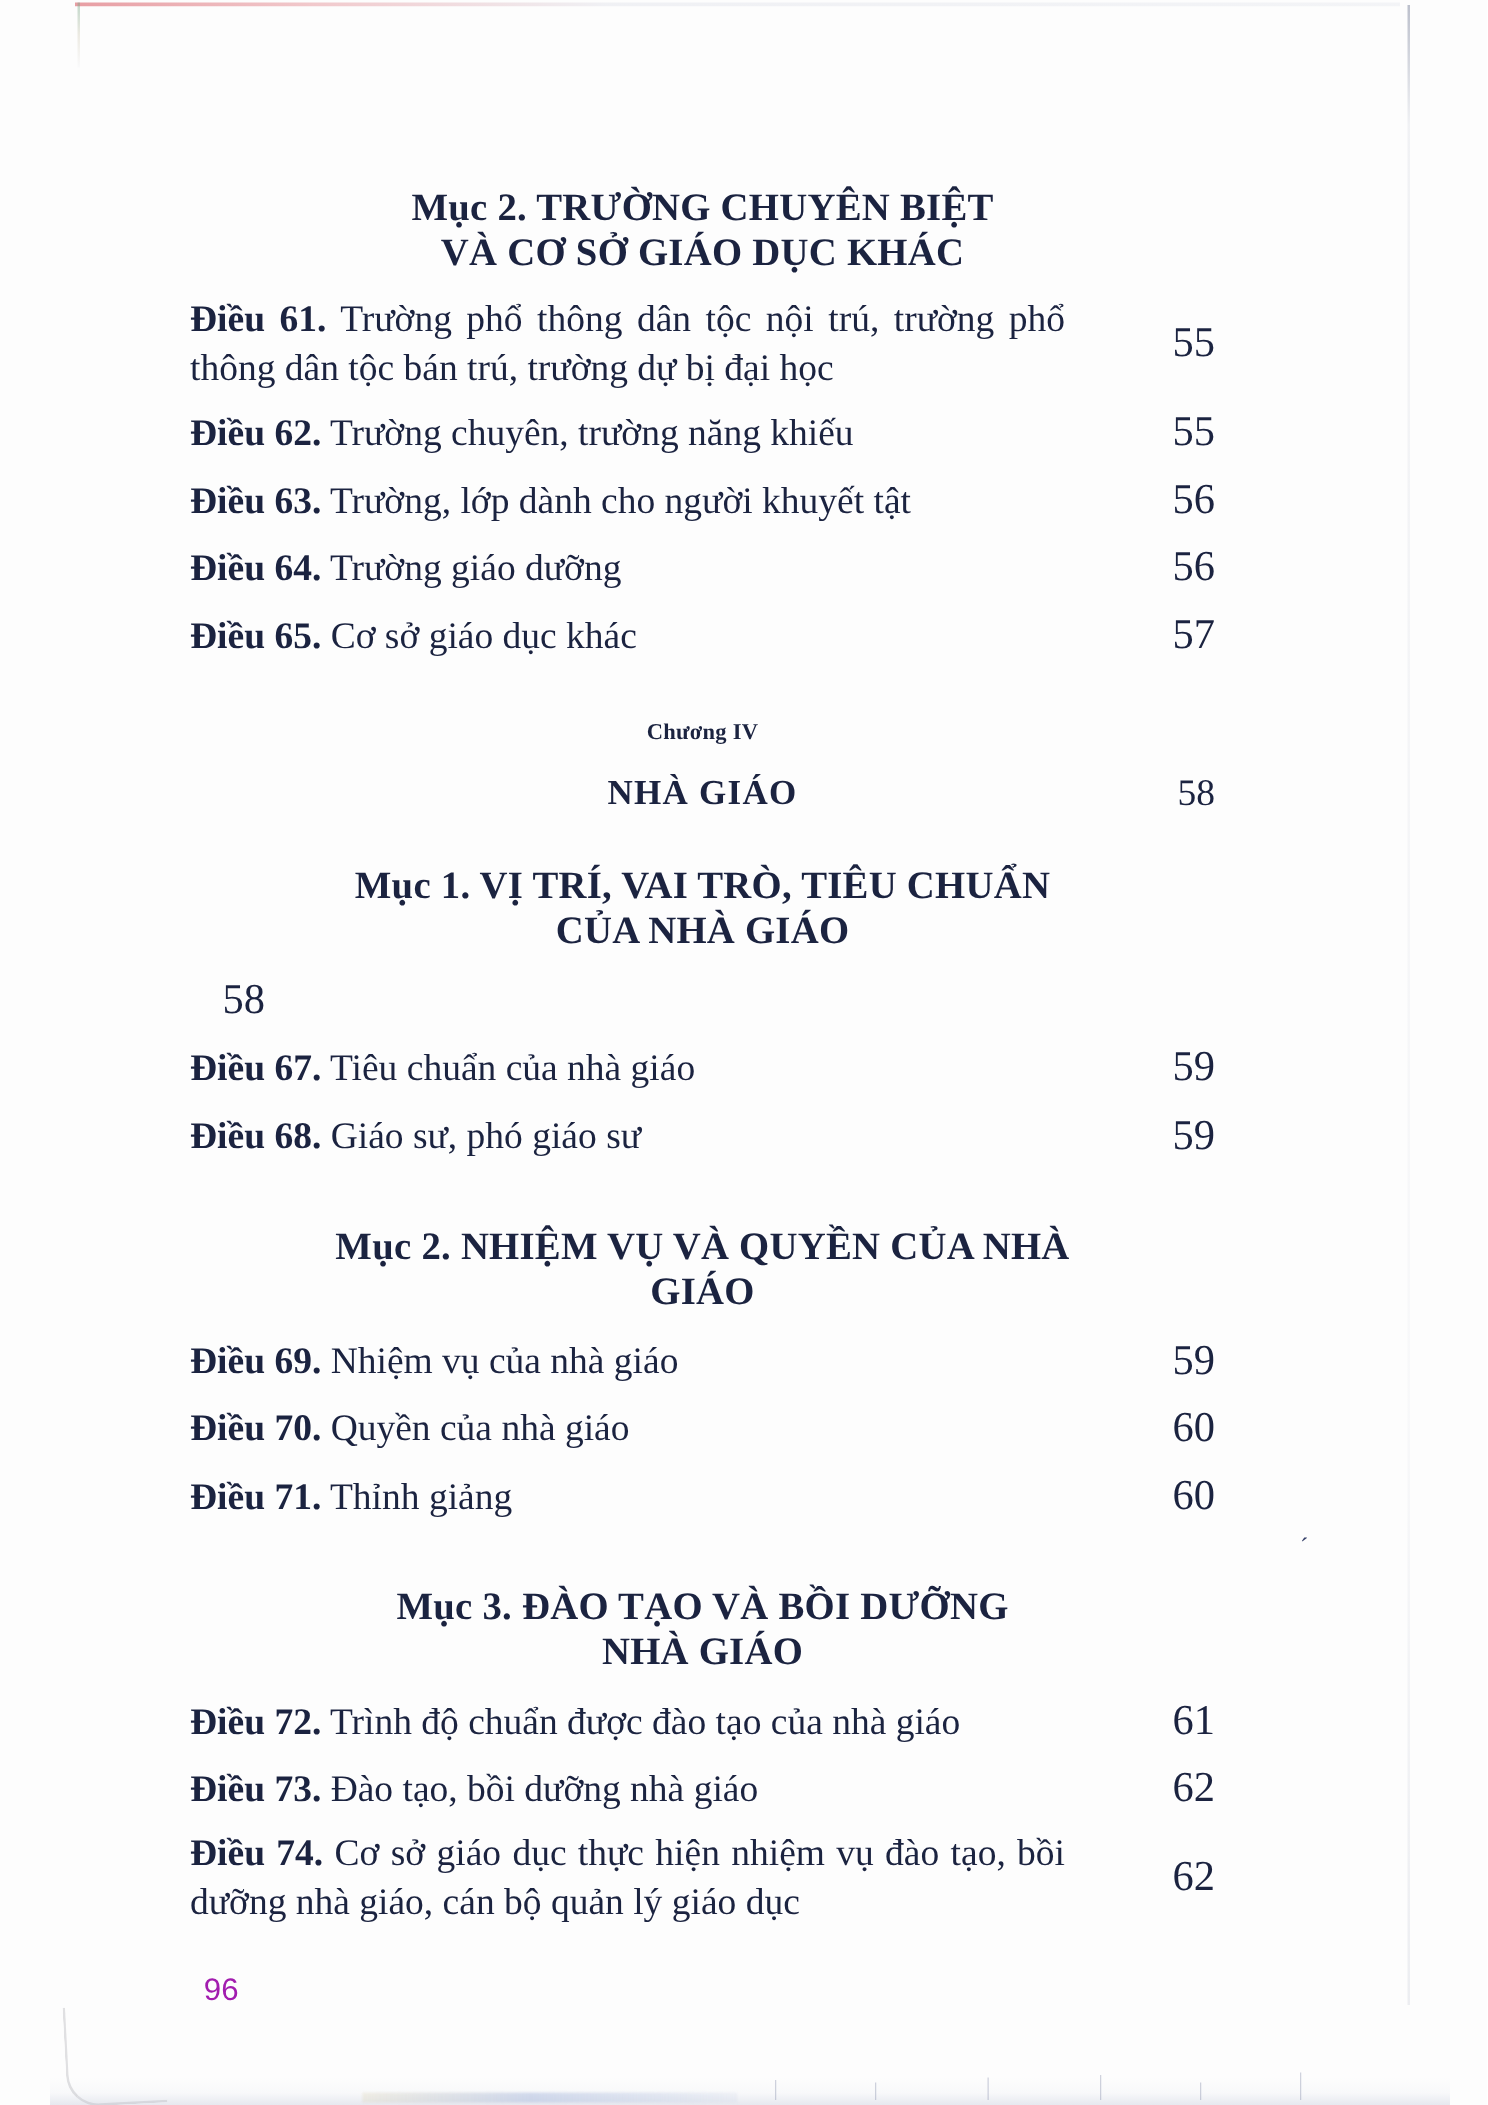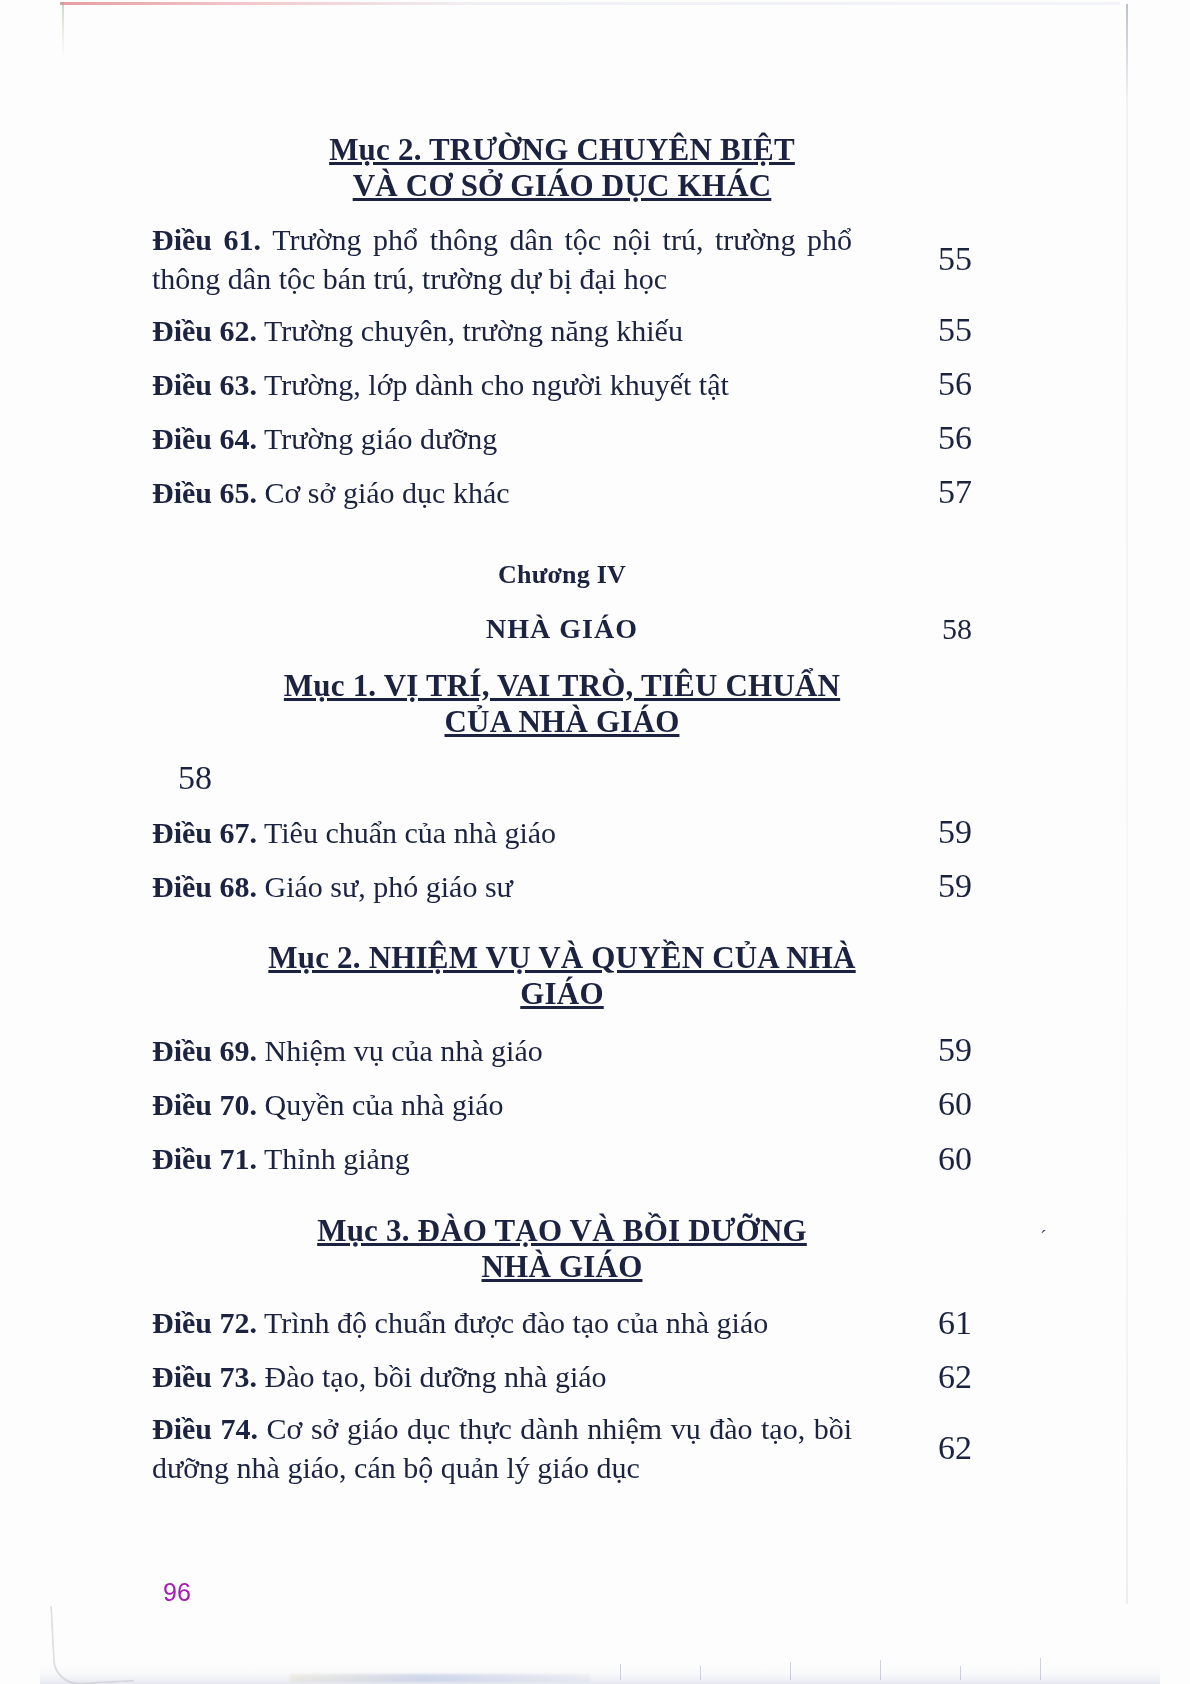--- a/index.html
+++ b/index.html
@@ -114,26 +114,25 @@
   .heading {
     text-align: center;
     font-weight: bold;
     letter-spacing: 0.2px;
   }
   .heading .hline { display: block; }
 
   .sec-heading {
     font-size: 31px;
     line-height: 1.16;
-    margin: 0 0 6px 0;
+    margin: 16px 0 6px 0;
     padding: 0 24px;
-    text-decoration: underline;
   }
   .chapter-heading {
-    font-size: 26px;
+    font-size: 18px;
     line-height: 1.2;
     margin: 0;
     text-align: center;
   }
   .chapter-name {
     font-size: 28px;
     font-weight: bold;
     letter-spacing: 1px;
     line-height: 1.2;
   }
@@ -312,20 +311,20 @@
         <div class="etext"><span class="art">Điều 72.</span> <span class="ttl">Trình độ chuẩn được đào tạo của nhà giáo</span></div>
         <div class="enum">61</div>
       </div>
       <div class="spacer-sm"></div>
       <div class="entry">
         <div class="etext"><span class="art">Điều 73.</span> <span class="ttl">Đào tạo, bồi dưỡng nhà giáo</span></div>
         <div class="enum">62</div>
       </div>
       <div class="spacer-sm"></div>
       <div class="entry justified two-line">
-        <div class="etext"><span class="art">Điều 74.</span> <span class="ttl">Cơ sở giáo dục thực dành nhiệm vụ đào tạo, bồi dưỡng nhà giáo, cán bộ quản lý giáo dục</span></div>
+        <div class="etext"><span class="art">Điều 74.</span> <span class="ttl">Cơ sở giáo dục thực hiện nhiệm vụ đào tạo, bồi dưỡng nhà giáo, cán bộ quản lý giáo dục</span></div>
         <div class="enum">62</div>
       </div>
       <div class="spacer-sm"></div>
     </div>
 
   <div id="folio">96</div>
 </div>
 
 </body></html>

